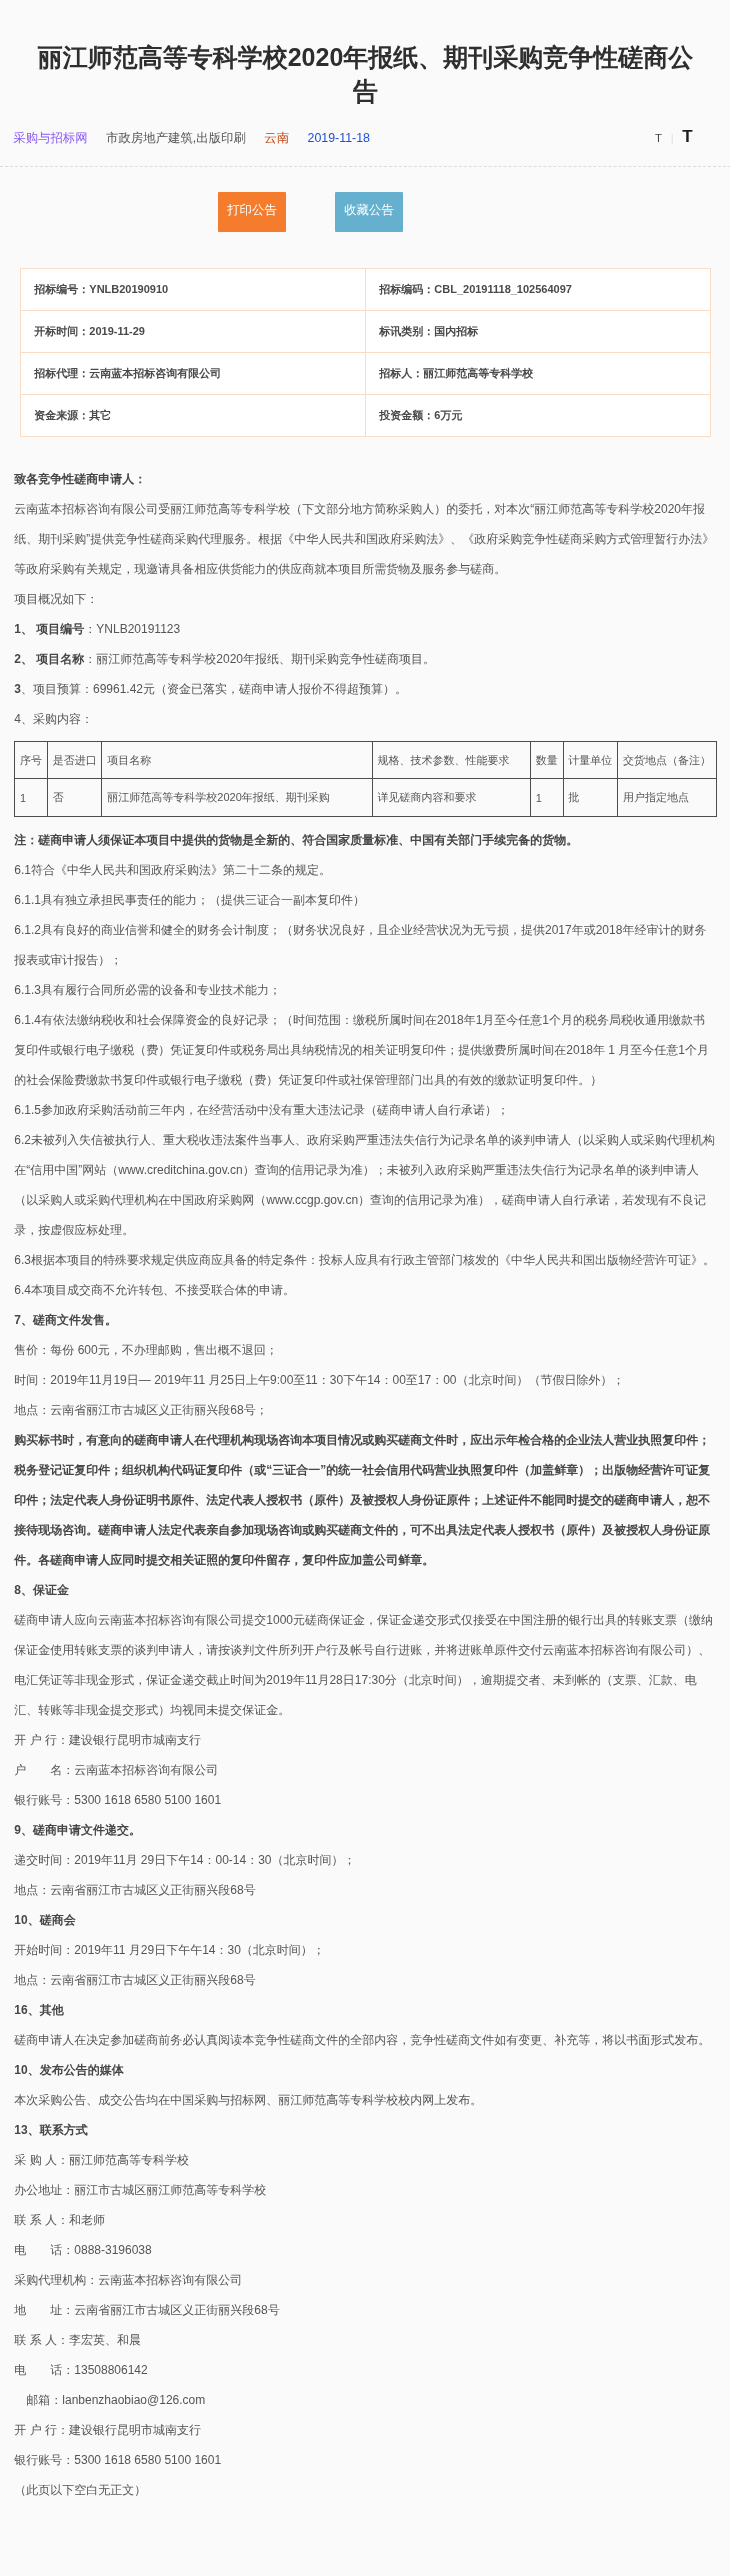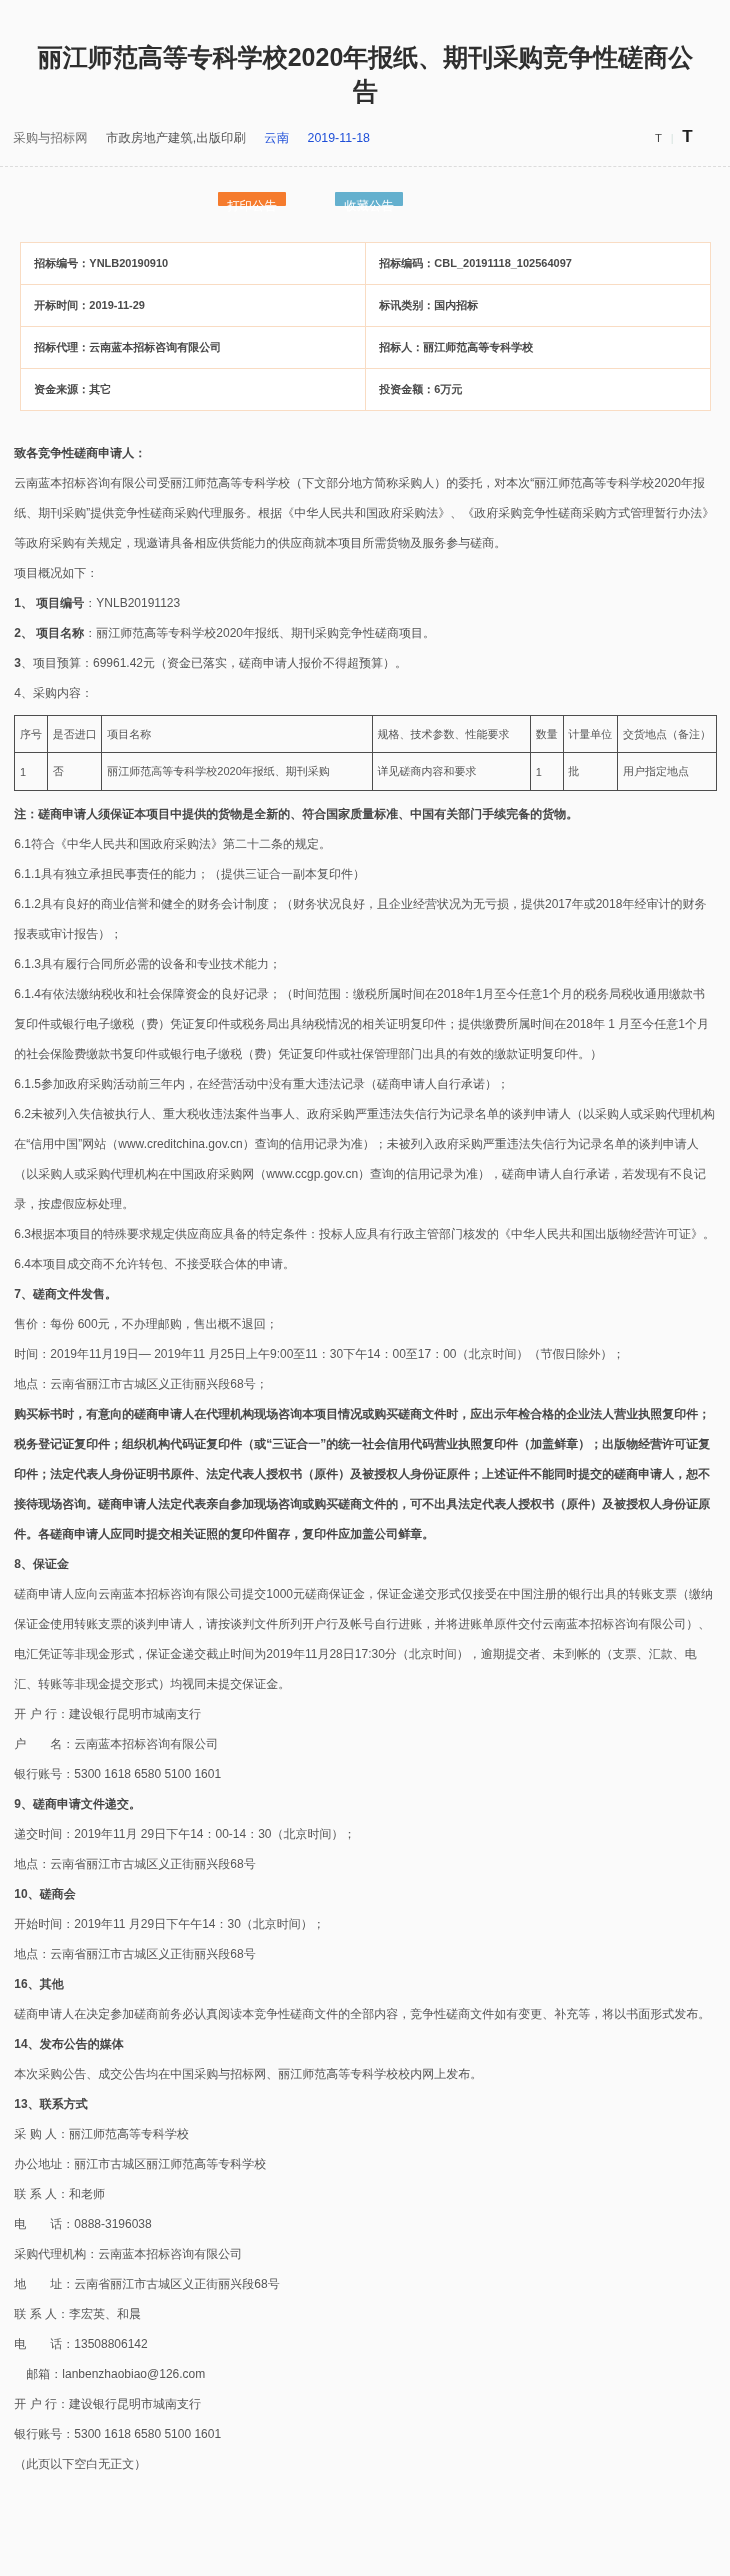--- a/index.html
+++ b/index.html
@@ -14,37 +14,37 @@
     text-align:center;
     font-size:25px;line-height:34px;
     font-weight:700;color:#2e2e2e;
   }
   .meta{
     display:flex;justify-content:space-between;align-items:baseline;
     margin:19px 11.4px 0 13.3px;
     font-size:12.4px;color:#999;
   }
   .meta-left span{margin-right:15px;}
-  .meta-src{color:#737373;cursor:pointer;}
+  .meta-src{color:#8b5cf6;cursor:pointer;}
   .meta-cat{color:#555;cursor:pointer;}
-  .meta-region{color:#1d4ed8;cursor:pointer;}
+  .meta-region{color:#c2410c;cursor:pointer;}
   .meta-date{color:#1d4ed8;}
   .meta-right{display:flex;align-items:baseline;gap:8.6px;margin-right:27px;}
   .t-small{font-size:11.4px;color:#444;cursor:pointer;}
   .t-sep{color:#d7e4e0;font-size:11.4px;}
   .t-large{font-size:17px;font-weight:700;color:#1e1e1e;cursor:pointer;}
   .dashed-divider{border-top:1px dashed #dcdcdc;margin-top:19px;}
   .btn-row{
     display:flex;justify-content:center;gap:49px;
     margin-top:25px;position:relative;left:-55px;
   }
   .btn{
     border:none;border-radius:1px;color:#fff;
-    font-size:12.4px;font-family:Liberation Sans, sans-serif;
-    width:68px;height:14px;line-height:29.5px;padding:0;
+    font-size:12.4px;font-family:Liberation Mono, monospace;
+    width:68px;height:40px;line-height:29.5px;padding:0;
     cursor:pointer;
   }
   .btn-orange{background:#f57b2d;}
   .btn-blue{background:#64b0ce;}
   .info-table{
     border-collapse:collapse;
     margin:36px auto 0;width:691px;
   }
   .info-table td{
     border:1px solid #f9dcc3;background:#fff;
@@ -172,21 +172,21 @@
         <p><span>户　　名：云南蓝本招标咨询有限公司</span></p>
         <p><span>银行账号：5300 1618 6580 5100 1601</span></p>
         <p><span class="b">9、磋商申请文件递交。</span></p>
         <p><span>递交时间：2019年11月 29日下午14：00-14：30（北京时间）；</span></p>
         <p><span>地点：云南省丽江市古城区义正街丽兴段68号</span></p>
         <p><span class="b">10、磋商会</span></p>
         <p><span>开始时间：2019年11 月29日下午午14：30（北京时间）；</span></p>
         <p><span>地点：云南省丽江市古城区义正街丽兴段68号</span></p>
         <p><span class="b">16、其他</span></p>
         <p><span>磋商申请人在决定参加磋商前务必认真阅读本竞争性磋商文件的全部内容，竞争性磋商文件如有变更、补充等，将以书面形式发布。</span></p>
-        <p><span class="b">14、发布公告的媒体</span></p>
+        <p><span class="b">10、发布公告的媒体</span></p>
         <p><span>本次采购公告、成交公告均在中国采购与招标网、丽江师范高等专科学校校内网上发布。</span></p>
         <p><span class="b">13、联系方式</span></p>
         <p><span>采 购 人：丽江师范高等专科学校</span></p>
         <p><span>办公地址：丽江市古城区丽江师范高等专科学校</span></p>
         <p><span>联 系 人：和老师</span></p>
         <p><span>电　　话：0888-3196038</span></p>
         <p><span>采购代理机构：云南蓝本招标咨询有限公司</span></p>
         <p><span>地　　址：云南省丽江市古城区义正街丽兴段68号</span></p>
         <p><span>联 系 人：李宏英、和晨</span></p>
         <p><span>电　　话：13508806142</span></p>

